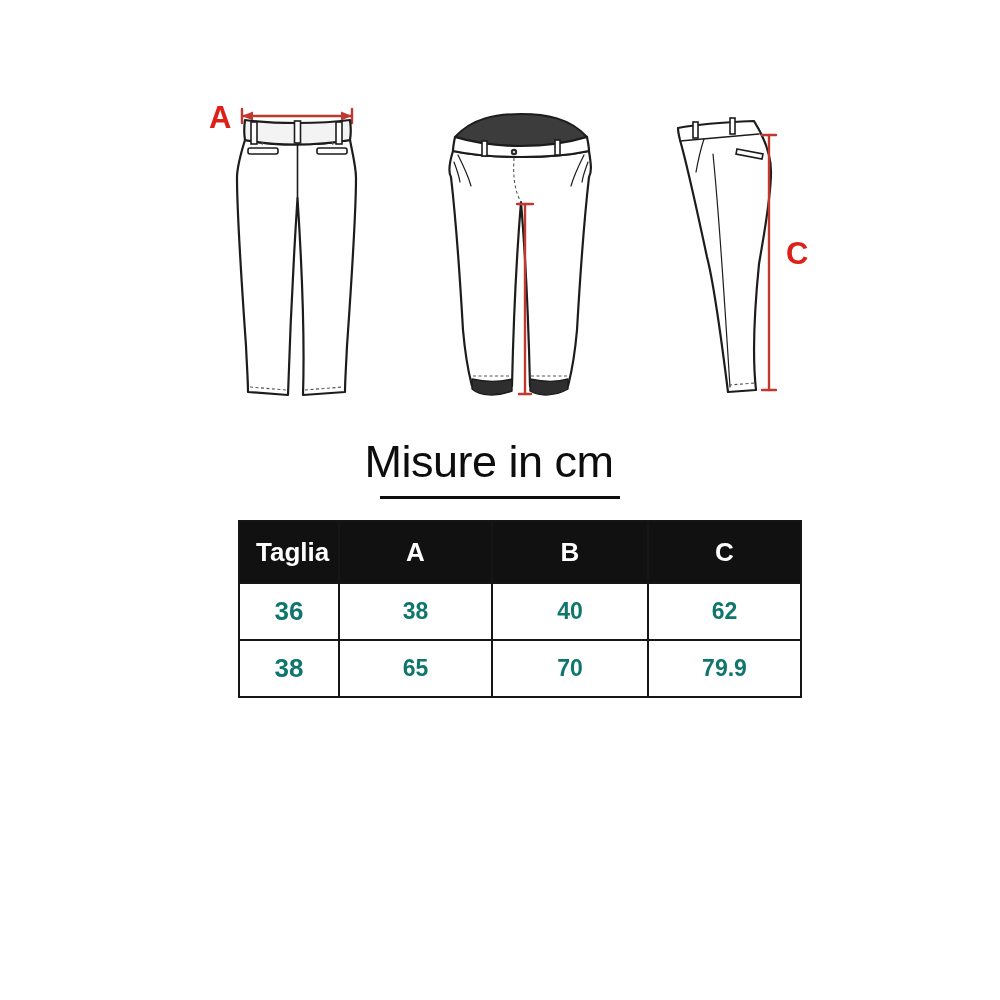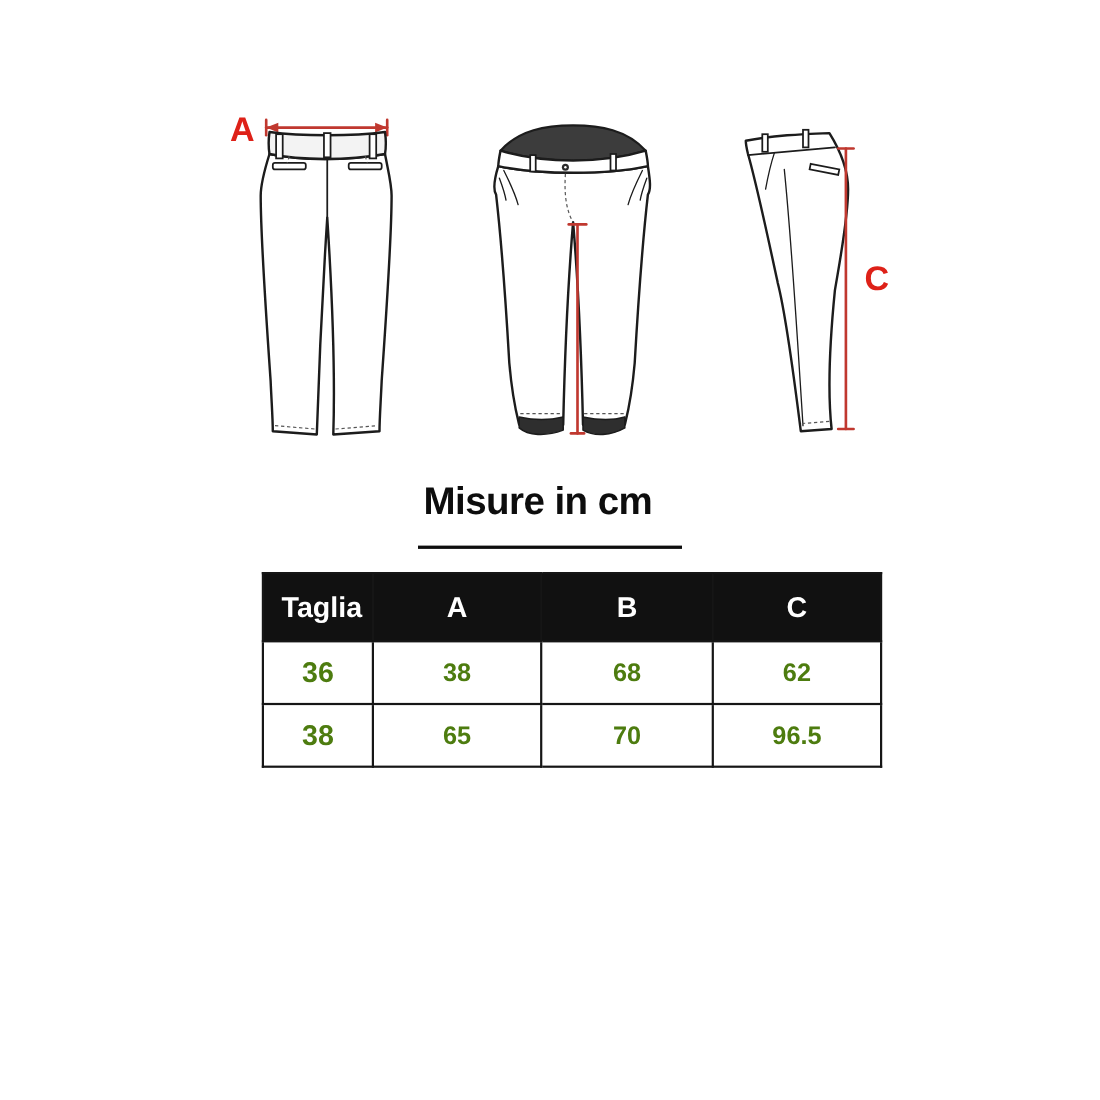--- a/index.html
+++ b/index.html
@@ -30,41 +30,41 @@
   .ln{fill:none;stroke:var(--ink);stroke-width:1.6;stroke-linecap:round;}
   .thin{stroke-width:1.2;}
   .dsh{fill:none;stroke:#555555;stroke-width:1.1;stroke-dasharray:3 2.5;}
   .dark{fill:var(--waistband-dark);stroke:var(--ink);stroke-width:2;stroke-linejoin:round;}
   .hem{fill:var(--hem-dark);stroke:var(--ink);stroke-width:1.4;stroke-linejoin:round;}
   .red{stroke:var(--line-red);stroke-width:2.4;fill:none;stroke-linecap:round;}
   .redfill{fill:var(--line-red);stroke:none;}
 
   .page-title{
     position:absolute;left:0;top:436px;width:978px;margin:0;
-    text-align:center;font-size:35px;font-weight:bold;color:#0d0d0d;
+    text-align:center;font-size:45px;font-weight:normal;color:#0d0d0d;
     letter-spacing:-0.5px;
   }
   .title-underline{
     position:absolute;left:380px;top:496px;width:240px;height:3px;
     background:#0d0d0d;
   }
   table.size-table{
     position:absolute;left:238px;top:520px;width:562px;
     border-collapse:collapse;table-layout:fixed;
   }
   .size-table th,.size-table td{
     border:2px solid #161616;text-align:center;vertical-align:middle;
     font-weight:bold;
   }
   .size-table thead th{
     background:var(--header-bg);color:var(--header-text);
     height:58px;font-size:26px;
   }
   .size-table thead th.col-taglia{text-align:left;padding-left:16px;}
-  .size-table tbody td{height:53px;font-size:23px;color:#4d7c0f;background:#ffffff;}
+  .size-table tbody td{height:53px;font-size:23px;color:#0f766e;background:#ffffff;}
   .size-table tbody td.size-cell{font-size:26px;}
 </style>
 </head>
 <body>
 
 <div class="canvas">
 
   <span class="m-label" style="left:209px;top:102px;">A</span>
   <span class="m-label" style="left:543px;top:241px;">B</span>
   <span class="m-label" style="left:786px;top:238px;">C</span>
@@ -146,25 +146,25 @@
         <th class="col-taglia">Taglia</th>
         <th>A</th>
         <th>B</th>
         <th>C</th>
       </tr>
     </thead>
     <tbody>
       <tr>
         <td class="size-cell">36</td>
         <td>38</td>
-        <td>68</td>
+        <td>40</td>
         <td>62</td>
       </tr>
       <tr>
         <td class="size-cell">38</td>
         <td>65</td>
         <td>70</td>
-        <td>96.5</td>
+        <td>79.9</td>
       </tr>
     </tbody>
   </table>
 
 </div>
 
 </body></html>

